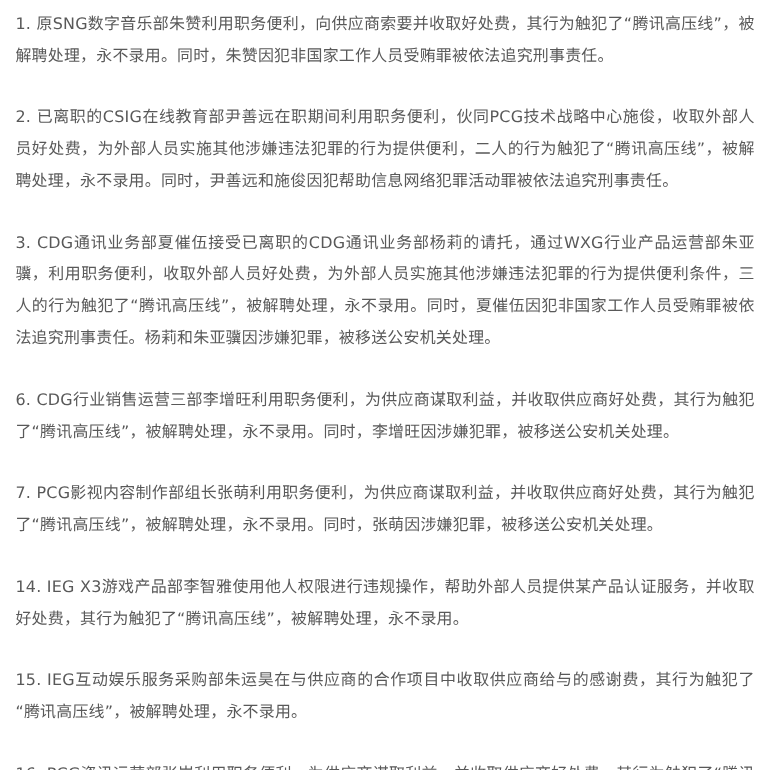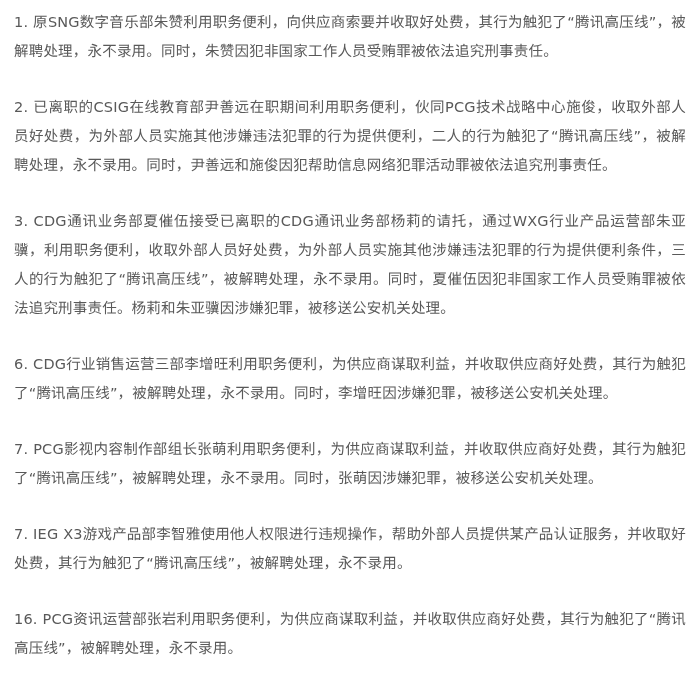--- a/index.html
+++ b/index.html
@@ -37,16 +37,17 @@
 </head>
 <body>
 
 <div class="doc">
   <div>
       <p class="para">1. 原SNG数字音乐部朱赞利用职务便利，向供应商索要并收取好处费，其行为触犯了“腾讯高压线”，被解聘处理，永不录用。同时，朱赞因犯非国家工作人员受贿罪被依法追究刑事责任。</p>
       <p class="para">2. 已离职的CSIG在线教育部尹善远在职期间利用职务便利，伙同PCG技术战略中心施俊，收取外部人员好处费，为外部人员实施其他涉嫌违法犯罪的行为提供便利，二人的行为触犯了“腾讯高压线”，被解聘处理，永不录用。同时，尹善远和施俊因犯帮助信息网络犯罪活动罪被依法追究刑事责任。</p>
       <p class="para">3. CDG通讯业务部夏催伍接受已离职的CDG通讯业务部杨莉的请托，通过WXG行业产品运营部朱亚骥，利用职务便利，收取外部人员好处费，为外部人员实施其他涉嫌违法犯罪的行为提供便利条件，三人的行为触犯了“腾讯高压线”，被解聘处理，永不录用。同时，夏催伍因犯非国家工作人员受贿罪被依法追究刑事责任。杨莉和朱亚骥因涉嫌犯罪，被移送公安机关处理。</p>
       <p class="para">6. CDG行业销售运营三部李增旺利用职务便利，为供应商谋取利益，并收取供应商好处费，其行为触犯了“腾讯高压线”，被解聘处理，永不录用。同时，李增旺因涉嫌犯罪，被移送公安机关处理。</p>
       <p class="para">7. PCG影视内容制作部组长张萌利用职务便利，为供应商谋取利益，并收取供应商好处费，其行为触犯了“腾讯高压线”，被解聘处理，永不录用。同时，张萌因涉嫌犯罪，被移送公安机关处理。</p>
-      <p class="para">7. IEG X3游戏产品部李智雅使用他人权限进行违规操作，帮助外部人员提供某产品认证服务，并收取好处费，其行为触犯了“腾讯高压线”，被解聘处理，永不录用。</p>
+      <p class="para">14. IEG X3游戏产品部李智雅使用他人权限进行违规操作，帮助外部人员提供某产品认证服务，并收取好处费，其行为触犯了“腾讯高压线”，被解聘处理，永不录用。</p>
+      <p class="para">15. IEG互动娱乐服务采购部朱运昊在与供应商的合作项目中收取供应商给与的感谢费，其行为触犯了“腾讯高压线”，被解聘处理，永不录用。</p>
       <p class="para">16. PCG资讯运营部张岩利用职务便利，为供应商谋取利益，并收取供应商好处费，其行为触犯了“腾讯高压线”，被解聘处理，永不录用。</p>
     </div>
 </div>
 
 </body></html>

